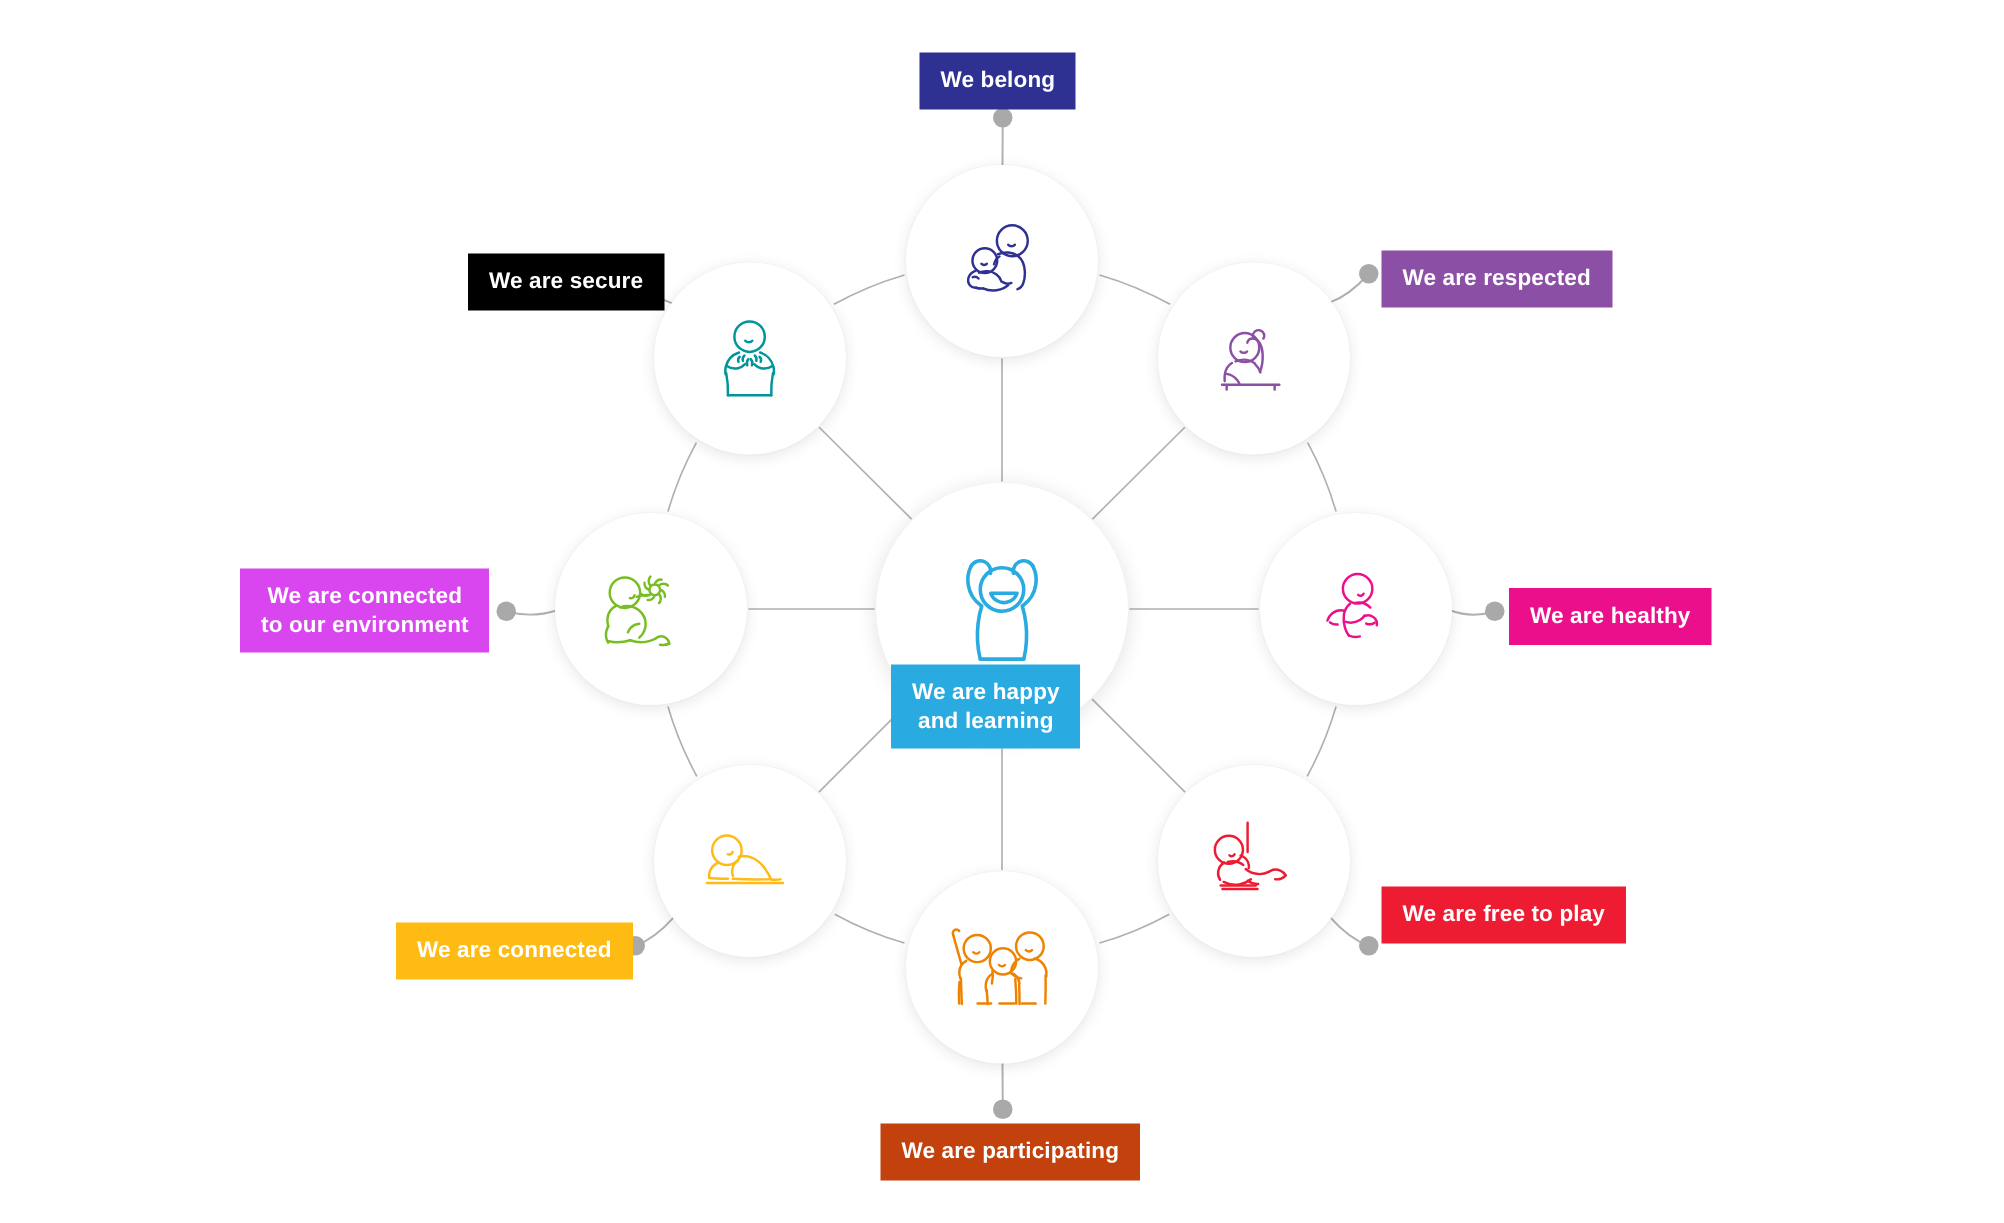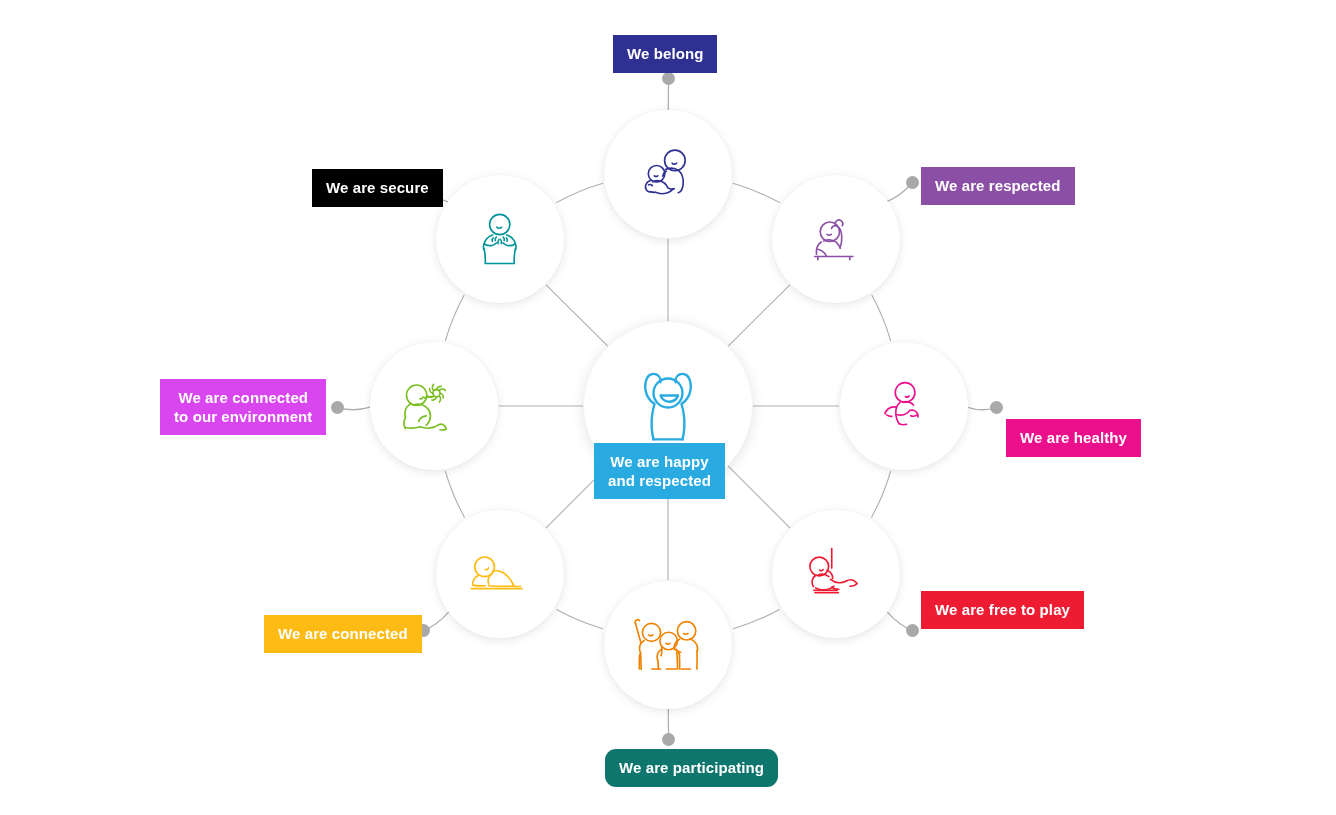--- a/index.html
+++ b/index.html
@@ -268,24 +268,24 @@
       <div class="dot" style="left: 662px; top: 72px; background: rgb(169, 169, 169);"></div>
       <div class="dot" style="left: 906px; top: 176px; background: rgb(169, 169, 169);"></div>
       <div class="dot" style="left: 990px; top: 401px; background: rgb(169, 169, 169);"></div>
       <div class="dot" style="left: 906px; top: 624px; background: rgb(169, 169, 169);"></div>
       <div class="dot" style="left: 662px; top: 733px; background: rgb(169, 169, 169);"></div>
       <div class="dot" style="left: 417px; top: 624px; background: rgb(169, 169, 169);"></div>
       <div class="dot" style="left: 331px; top: 401px; background: rgb(169, 169, 169);"></div>
       <div class="dot" style="left: 417px; top: 178px; background: rgb(169, 169, 169);"></div>
       <div class="label single" style="left: 613px; top: 35px; background: rgb(46, 49, 146);">We belong</div>
       <div class="label single" style="left: 921px; top: 167px; background: rgb(140, 79, 166);">We are respected</div>
-      <div class="label single" style="left: 1006px; top: 392px; background: rgb(236, 15, 140); margin-top: 27px;">We are healthy</div>
+      <div class="label single" style="left: 1006px; top: 392px; background: rgb(236, 15, 140);">We are healthy</div>
       <div class="label single" style="left: 921px; top: 591px; background: rgb(237, 28, 50);">We are free to play</div>
-      <div class="label single" style="left: 605px; top: 749px; background: #0f766e; border-radius: 11px;">We are participating</div>
+      <div class="label single" style="left: 587px; top: 749px; background: #c2410c;">We are participating</div>
       <div class="label single" style="left: 264px; top: 615px; background: rgb(253, 187, 20);">We are connected</div>
       <div class="label" style="left: 160px; top: 379px; background: #d946ef;">We are connected
 to our environment</div>
       <div class="label single" style="left: 285px; top: 169px; background: #000000; margin-left: 27px;">We are secure</div>
       <div class="label" style="left: 594px; top: 443px; background: rgb(41, 171, 226);">We are happy
-and respected</div>
+and learning</div>
     </div>
 
 </div>
 
 </body></html>

